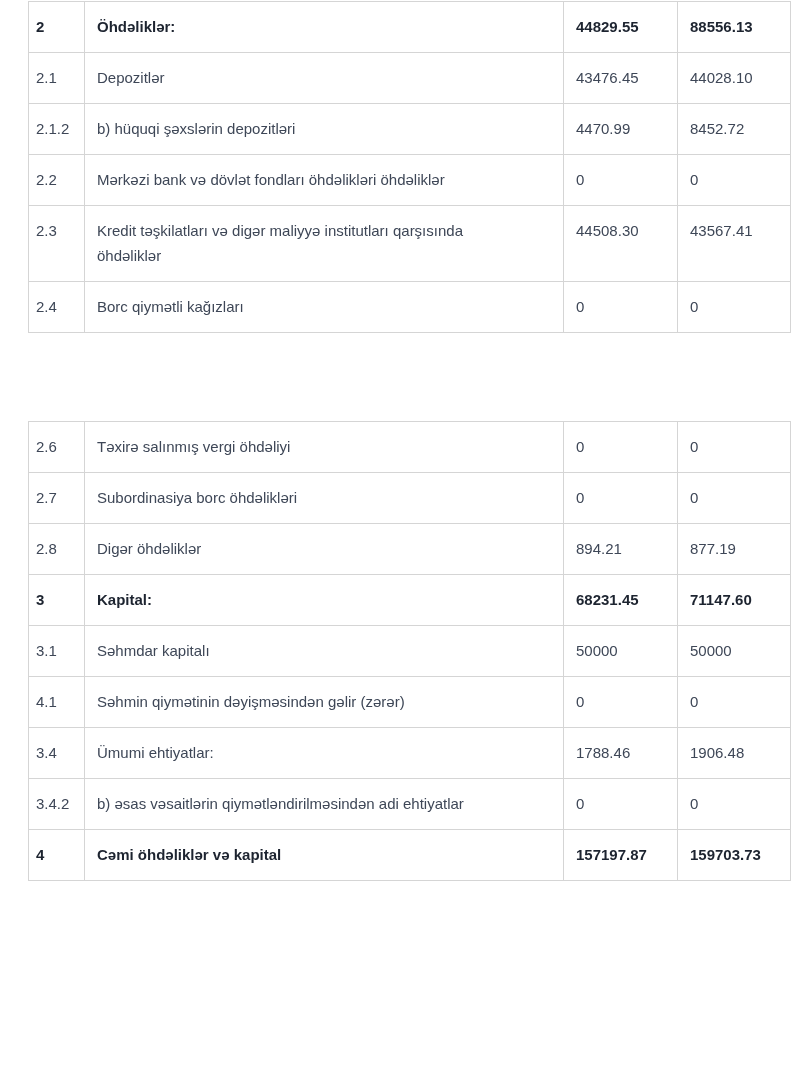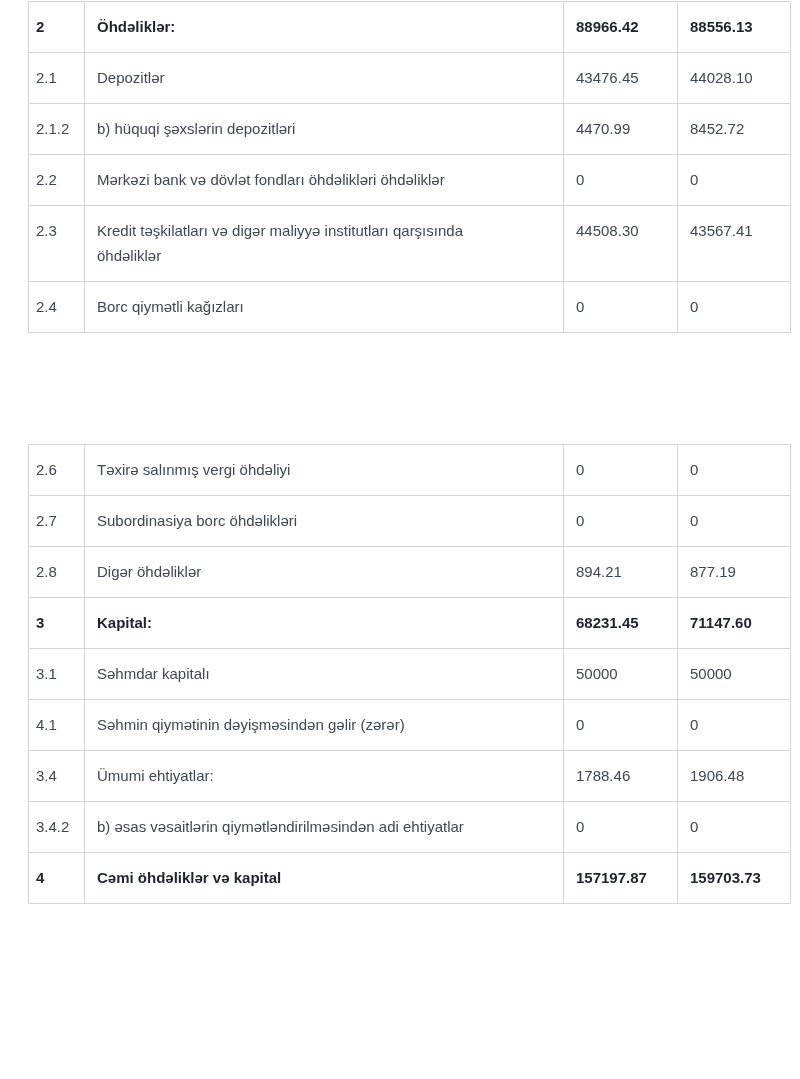--- a/index.html
+++ b/index.html
@@ -16,21 +16,21 @@
     font-family: "Liberation Sans", "DejaVu Sans", sans-serif;
   }
   table.fin {
     position: absolute;
     left: 28px;
     width: 762px;
     border-collapse: collapse;
     table-layout: fixed;
   }
   #table-upper { top: 1px; }
-  #table-lower { top: 444px; }
+  #table-lower { top: 421px; }
   table.fin td {
     border: 1px solid #d5d5d5;
     vertical-align: top;
     padding: 12px 12px 13px 12px;
     font-size: 15px;
     line-height: 25px;
     color: #3e4757;
     background: #ffffff;
     white-space: pre-line;
     overflow: hidden;
@@ -50,21 +50,21 @@
     <colgroup>
       <col style="width:56px">
       <col style="width:479px">
       <col style="width:114px">
       <col style="width:113px">
     </colgroup>
     <tbody>
         <tr class="bold">
           <td class="col-num">2</td>
           <td class="col-label">Öhdəliklər:</td>
-          <td class="col-val">88966.42</td>
+          <td class="col-val">44829.55</td>
           <td class="col-val">88556.13</td>
         </tr>
         <tr>
           <td class="col-num">2.1</td>
           <td class="col-label">Depozitlər</td>
           <td class="col-val">43476.45</td>
           <td class="col-val">44028.10</td>
         </tr>
         <tr>
           <td class="col-num">2.1.2</td>

